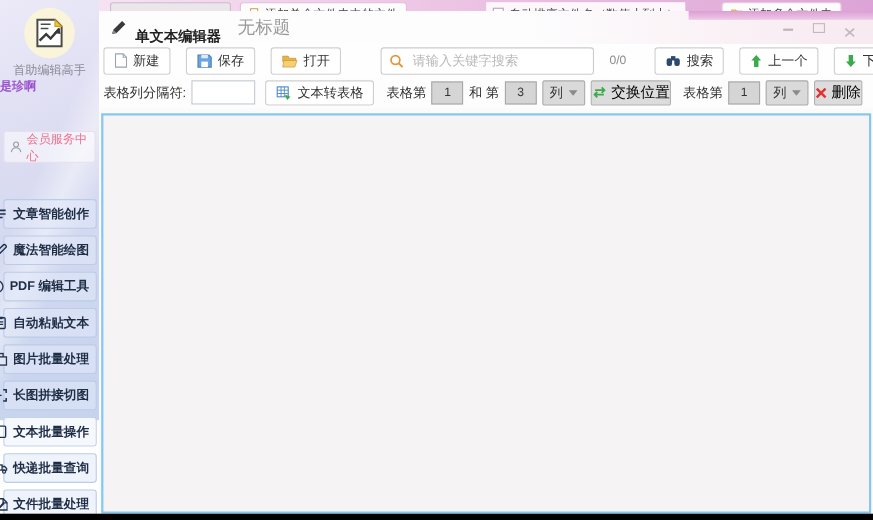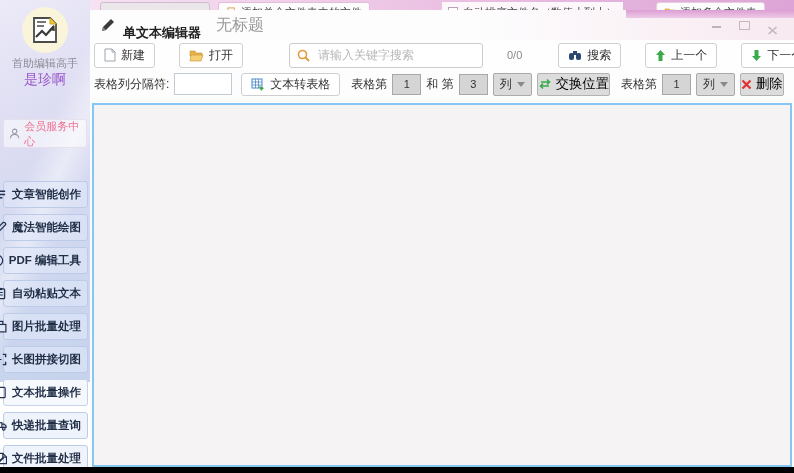--- a/index.html
+++ b/index.html
@@ -14,22 +14,22 @@
     background:linear-gradient(155deg,#eceaf8 0%,#dcdcf2 35%,#ccd6ee 75%,#c6d3ec 100%);
   }
   .sidebar::before{
     content:""; position:absolute; inset:0;
     background:linear-gradient(115deg,rgba(255,255,255,.0) 40%,rgba(255,255,255,.45) 52%,rgba(255,255,255,0) 64%);
     pointer-events:none;
   }
   .logo { position:absolute; top:6px; left:21px; width:48px; height:48px; }
   .app-name { position:absolute; top:56px; left:0; width:90px; text-align:center;
     font-size:11px; color:#8a8a96; }
-  .user-name { position:absolute; top:71px; left:0; width:90px; text-align:center;
-    font-size:14px; font-weight:normal; color:#9b55cc; }
+  .user-name { position:absolute; top:71px; left:0; width:90px; text-align:left;
+    font-size:11px; font-weight:bold; color:#9b55cc; }
   .member {
     position:absolute; top:119px; left:3px; width:84px; height:29px;
     background:rgba(255,255,255,.55); border:1px solid #e6dfec; border-radius:3px;
     display:flex; align-items:center; gap:4px; padding:0 5px;
     color:#f0708e; font-size:11px; cursor:pointer;
   }
   .menu { position:absolute; top:181px; left:3px; width:85px; }
   .menu-item {
     height:27px; margin-bottom:6px; border-radius:3px;
     background:rgba(226,234,250,.55); border:1px solid #bccbe8;
@@ -73,21 +73,21 @@
   .panel-subtitle { font-size:16px; color:#999; margin-left:15px; }
   .pink-corner { position:absolute; right:0; top:0; width:168px; height:8px;
     background:linear-gradient(to bottom,#dc9ed4,#eec9e7); }
   .win-controls { position:absolute; right:16px; top:11px; display:flex; gap:17px; align-items:center; }
   .wc { width:11px; height:9px; position:relative; cursor:pointer; }
   .wc-min::after { content:""; position:absolute; left:1px; right:1px; top:5px; height:2px; background:#bfb2ba; }
   .wc-max::after { content:""; position:absolute; inset:0; border:1.5px solid #c4b7bf; }
   
   .toolbar1 {
     position:absolute; left:90px; top:40px; width:704px; height:30px; z-index:2;
-    background:#fefefe; display:flex; align-items:center; gap:24px; padding:0 4px;
+    background:#fefefe; display:flex; align-items:center; gap:14px; padding:0 4px;
   }
   .tbtn {
     height:25px; background:#fff; border:1px solid #cfcfcf; border-radius:3px;
     display:inline-flex; align-items:center; gap:5px; padding:0 9px;
     font-size:12px; color:#333; cursor:pointer; white-space:nowrap;
   }
   .search-wrap {
     width:292px; height:25px; margin-left:22px;
     border:1px solid #cccccc; border-radius:3px; background:#fff;
     display:flex; align-items:center; gap:6px; padding:0 7px;
@@ -177,20 +177,28 @@
 
 <div class="toolbar1">
   <button class="tbtn">
     <svg width="12" height="14" viewBox="0 0 12 14">
         <path d="M1 1h7l3 3v9H1z" fill="#fff" stroke="#9aa4ae"></path>
         <path d="M8 1v3h3" fill="none" stroke="#9aa4ae"></path>
       </svg>
     <span>新建</span>
   </button>
   <button class="tbtn">
+    <svg width="14" height="14" viewBox="0 0 14 14">
+        <path d="M1 2h10l2 2v9H1z" fill="#6aa5dd" stroke="#4a7fb5"></path>
+        <rect x="4" y="8" width="6" height="5" fill="#fff"></rect>
+        <rect x="4" y="2" width="6" height="3" fill="#dcebf8"></rect>
+      </svg>
+    <span>保存</span>
+  </button>
+  <button class="tbtn">
     <svg width="15" height="13" viewBox="0 0 15 13">
         <path d="M1 2h5l1 2h6v3H1z" fill="#e8b44a" stroke="#c89230" stroke-width=".6"></path>
         <path d="M2 6h12l-2 6H1z" fill="#f5cf72" stroke="#c89230" stroke-width=".6"></path>
       </svg>
     <span>打开</span>
   </button>
   <div class="search-wrap">
     <svg width="13" height="13" viewBox="0 0 13 13">
         <circle cx="5.5" cy="5.5" r="4" fill="none" stroke="#e09a3c" stroke-width="1.6"></circle>
         <path d="M8.5 8.5l3.5 3.5" stroke="#e09a3c" stroke-width="1.8"></path>

